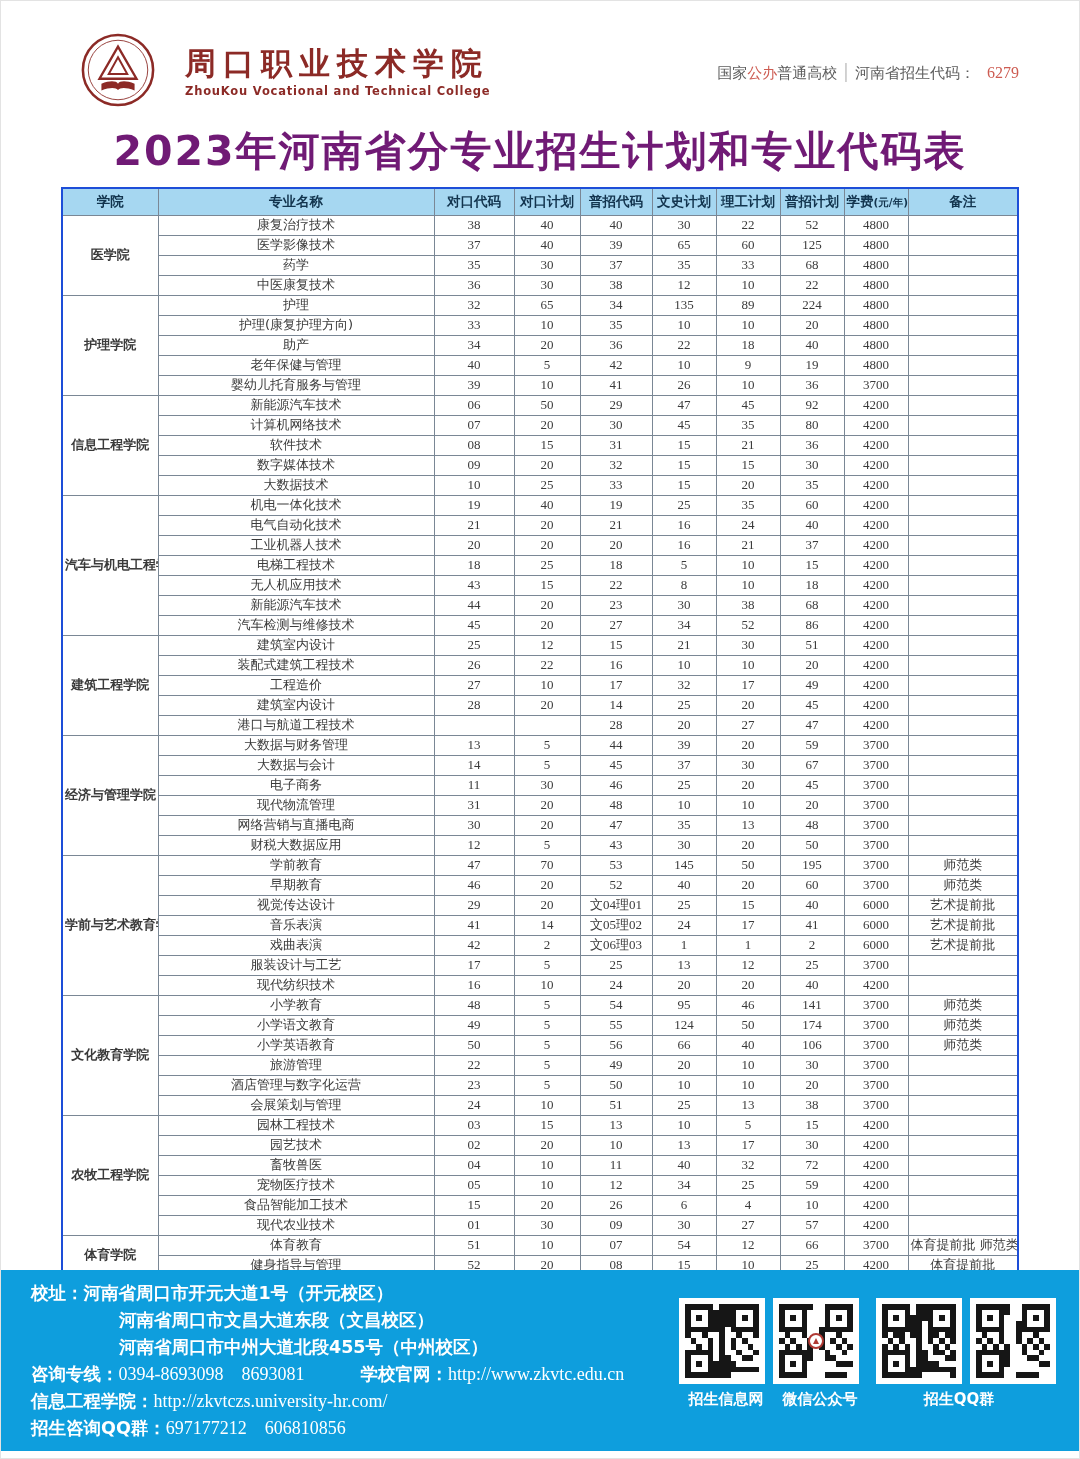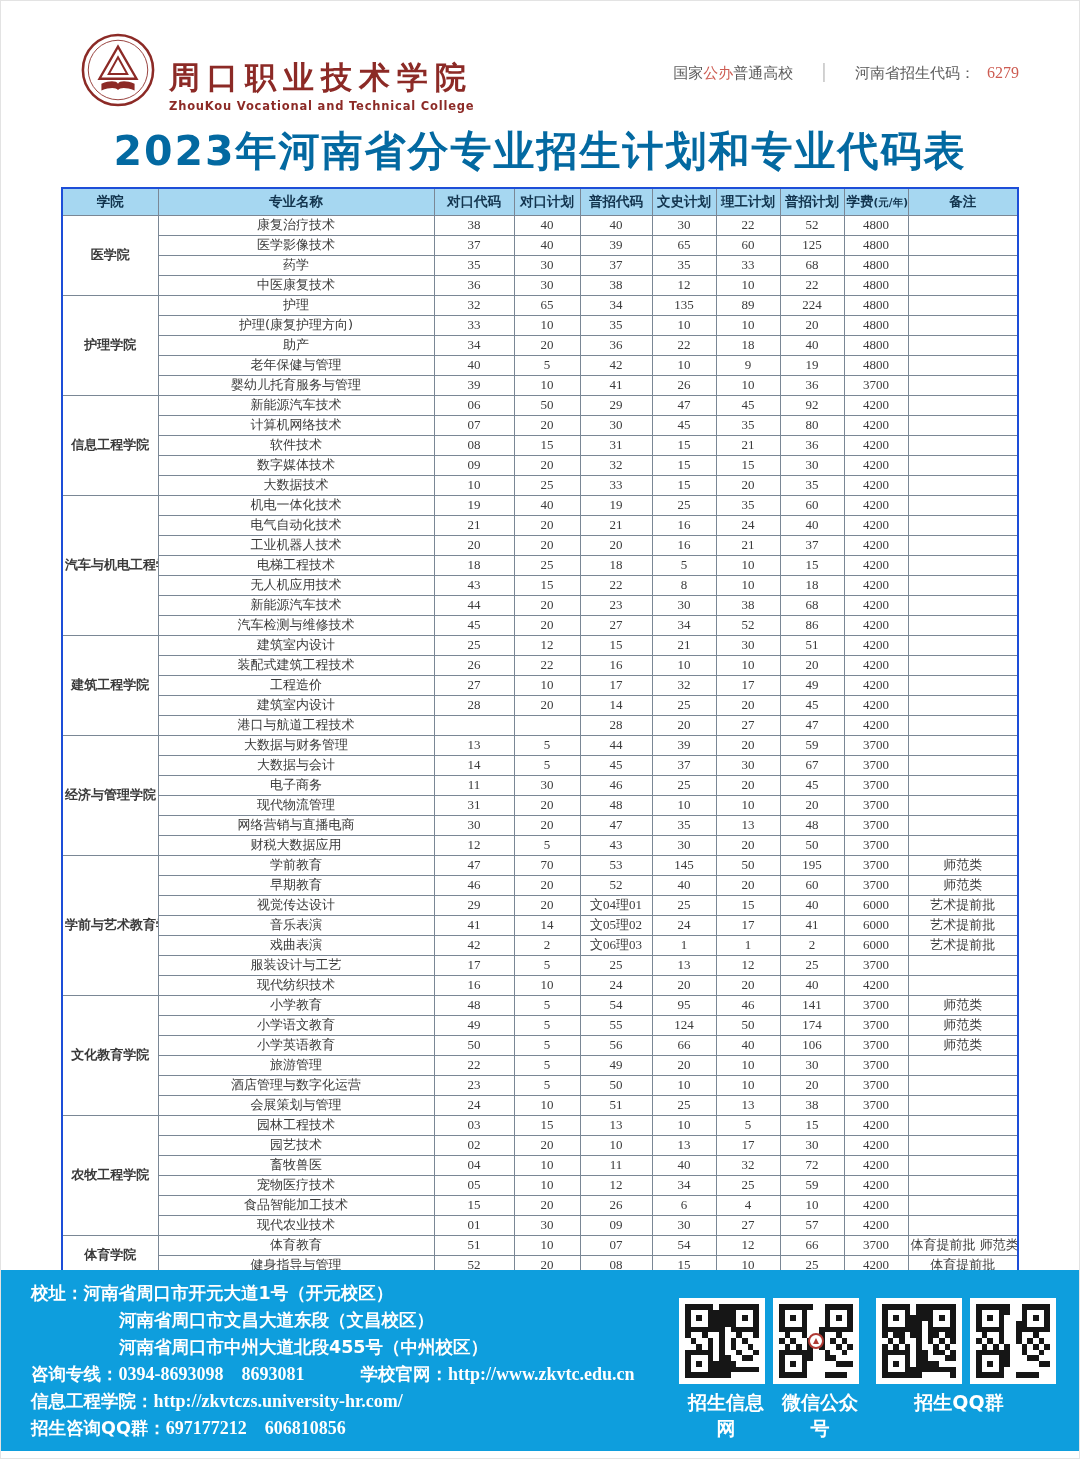--- a/index.html
+++ b/index.html
@@ -4,40 +4,40 @@
 <style>
   * { margin:0; padding:0; box-sizing:border-box; }
   html,body { background:#fff; }
   body {
     width:1080px; height:1459px; position:relative; overflow:hidden;
     font-family:"DejaVu Sans", sans-serif; color:#333;
     border:1px solid #e3e3e3;
   }
   
   .brand-row { position:relative; margin:30px 60px 0 78px; height:86px; }
-  .brand-left { display:flex; align-items:flex-end; gap:12px; }
+  .brand-left { display:flex; align-items:center; gap:28px; }
   .seal { flex:0 0 auto; }
   .brand-text .cn {
     font-family:"DejaVu Serif", serif; font-weight:bold; font-size:31px;
     color:#8c2a26; letter-spacing:7px; line-height:1.15;
   }
   .brand-text .en {
     font-size:11.5px; font-weight:bold; color:#8c2a26; letter-spacing:0.8px; margin-top:3px;
   }
   .badge {
     position:absolute; right:0; top:32px; font-size:15px; color:#5c5c5c;
-    display:flex; align-items:baseline; gap:26px; white-space:nowrap;
+    display:flex; align-items:baseline; gap:4px; white-space:nowrap;
   }
   .badge .hl { color:#cd5c52; }
   .badge .sep { color:#bbb; font-size:16px; }
   .badge .code { color:#cd5c52; font-family:"Liberation Serif", serif; font-size:16px;margin-left:12px; }
   
   .page-title {
     margin-top:12px; text-align:center; font-size:41px; font-weight:900;
-    color:#0369a1; letter-spacing:2px; line-height:1.1;
+    color:#701a75; letter-spacing:2px; line-height:1.1;
   }
   
   table.plan {
     margin:13px auto 0; width:956px; border-collapse:collapse; table-layout:fixed;
     border:2px solid #1d4ed8;
   }
   table.plan th, table.plan td {
     border:1px solid #7a8795; text-align:center; vertical-align:middle;
     overflow:hidden; white-space:nowrap; padding:0 2px;
   }
@@ -57,36 +57,36 @@
   col.c-wsjh{width:64px;} col.c-lgjh{width:64px;} col.c-pzjh{width:64px;}
   col.c-xf{width:64px;} col.c-bz{width:110px;}
   
   .footer {
     position:absolute; left:0; right:0; bottom:7px; height:181px;
     background:#0e9edd; color:#fff;
   }
   .footer-inner { position:relative; height:100%; padding:10px 0 0 30px; }
   .f-line { display:flex; align-items:baseline; line-height:27px; font-size:17.5px; font-weight:bold; white-space:nowrap; }
   .f-line .indent { display:inline-block; width:88px; }
-  .f-line .lat { font-family:"Liberation Serif", serif; font-weight:bold; font-size:18px; }
+  .f-line .lat { font-family:"Liberation Serif", serif; font-weight:normal; font-size:18px; }
   .f-line .gap { display:inline-block; width:56px; }
   .qr-block { position:absolute; right:28px; top:28px; width:372px; }
   .qr-row { display:flex; gap:8px; }
   .qr-tile { width:86px; height:86px; background:#fff; padding:6px; position:relative; }
   .qr-tile.shift { margin-left:9px; }
   .qr-pattern { width:74px; height:74px; display:grid;
     grid-template-columns:repeat(13,1fr); grid-template-rows:repeat(13,1fr); }
   .qr-pattern .m { background:#161616; }
   .qr-logo {
     position:absolute; left:50%; top:50%; width:16px; height:16px; margin:-8px 0 0 -8px;
     background:#fff; border:2px solid #b03a34; border-radius:50%;
   }
   .qr-logo::after { content:""; position:absolute; left:3px; top:3px; width:6px; height:6px;
     background:#b03a34; clip-path:polygon(50% 0,100% 100%,0 100%); }
-  .qr-labels { display:flex; margin-top:6px; font-size:19px; font-weight:bold; color:#fff; }
+  .qr-labels { display:flex; margin-top:6px; font-size:15px; font-weight:bold; color:#fff; }
   .qr-labels .l1 { width:94px; text-align:center; }
   .qr-labels .l2 { width:94px; text-align:center; }
   .qr-labels .l3 { width:184px; text-align:center; }
 </style>
 </head>
 <body>
 
 <div class="brand-row">
   <div class="brand-left">
     <div class="seal">

